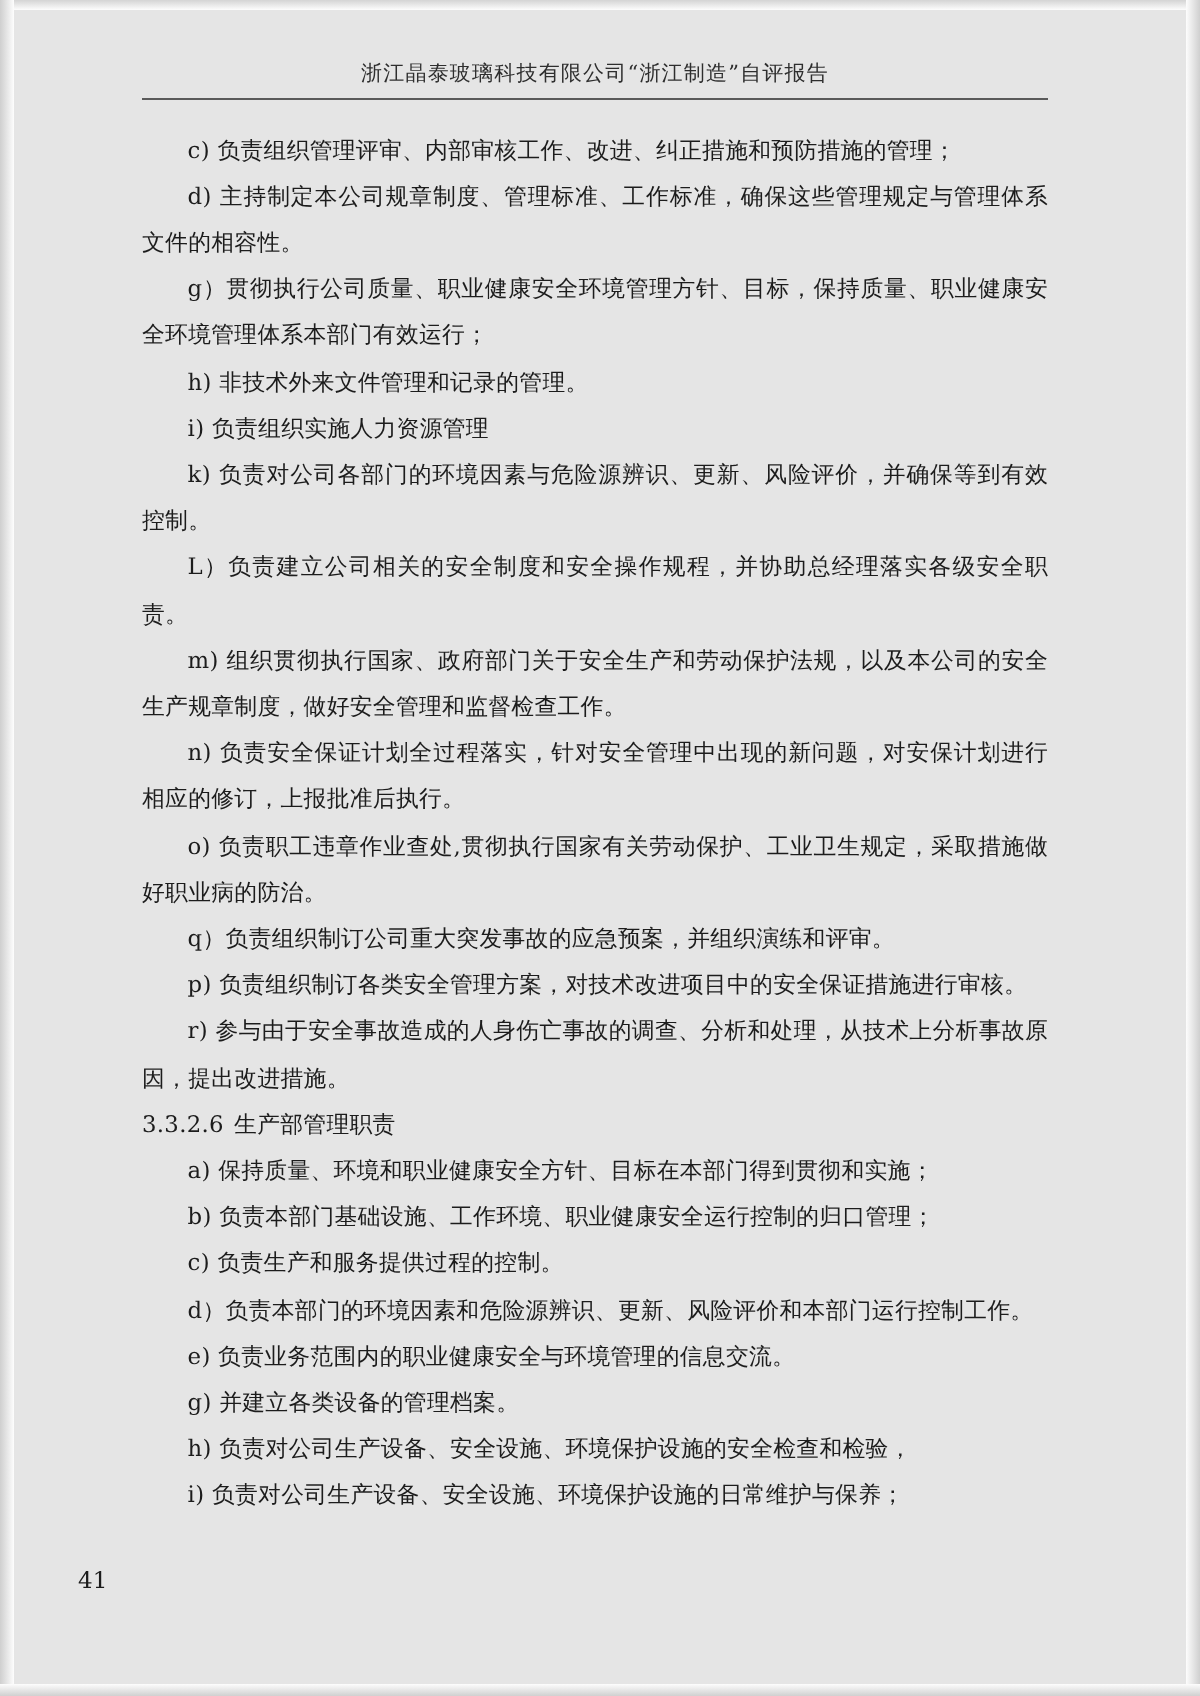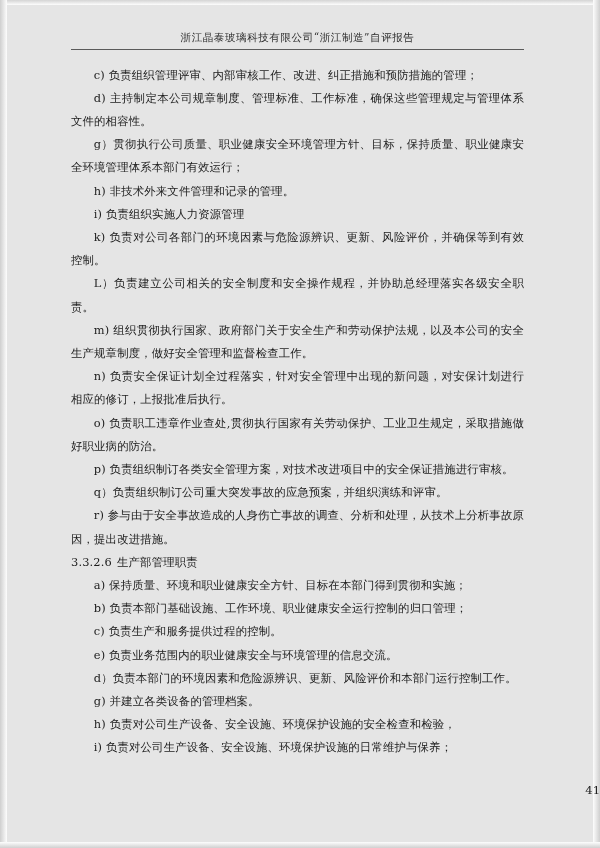--- a/index.html
+++ b/index.html
@@ -79,26 +79,27 @@
     text-indent: 0;
     letter-spacing: 0.15px;
   }
   .heading .num {
     margin-right: 0.45em;
   }
 
   
   .page-number {
     position: absolute;
-    left: 0;
+    left: 11px;
     right: 0;
     top: 783px;
-    text-align: right;
+    text-align: left;
     font-size: 11.5px;
     color: #1c1c1c;
+    padding-left: 28px;
   }
 </style>
 </head>
 <body>
 
 <div class="page">
 
   <div class="scan-edge-top"></div>
   <div class="scan-edge-left"></div>
   <div class="scan-edge-right"></div>
@@ -114,29 +115,29 @@
         <p class="para">c) 负责组织管理评审、内部审核工作、改进、纠正措施和预防措施的管理；</p>
         <p class="para">d) 主持制定本公司规章制度、管理标准、工作标准，确保这些管理规定与管理体系文件的相容性。</p>
         <p class="para">g）贯彻执行公司质量、职业健康安全环境管理方针、目标，保持质量、职业健康安全环境管理体系本部门有效运行；</p>
         <p class="para">h) 非技术外来文件管理和记录的管理。</p>
         <p class="para">i) 负责组织实施人力资源管理</p>
         <p class="para">k) 负责对公司各部门的环境因素与危险源辨识、更新、风险评价，并确保等到有效控制。</p>
         <p class="para">L）负责建立公司相关的安全制度和安全操作规程，并协助总经理落实各级安全职责。</p>
         <p class="para">m) 组织贯彻执行国家、政府部门关于安全生产和劳动保护法规，以及本公司的安全生产规章制度，做好安全管理和监督检查工作。</p>
         <p class="para">n) 负责安全保证计划全过程落实，针对安全管理中出现的新问题，对安保计划进行相应的修订，上报批准后执行。</p>
         <p class="para">o) 负责职工违章作业查处,贯彻执行国家有关劳动保护、工业卫生规定，采取措施做好职业病的防治。</p>
+        <p class="para">q）负责组织制订公司重大突发事故的应急预案，并组织演练和评审。</p>
         <p class="para">p) 负责组织制订各类安全管理方案，对技术改进项目中的安全保证措施进行审核。</p>
-        <p class="para">q）负责组织制订公司重大突发事故的应急预案，并组织演练和评审。</p>
         <p class="para">r) 参与由于安全事故造成的人身伤亡事故的调查、分析和处理，从技术上分析事故原因，提出改进措施。</p>
         <p class="heading"><span class="num">3.3.2.6</span><span>生产部管理职责</span></p>
         <p class="para">a) 保持质量、环境和职业健康安全方针、目标在本部门得到贯彻和实施；</p>
         <p class="para">b) 负责本部门基础设施、工作环境、职业健康安全运行控制的归口管理；</p>
         <p class="para">c) 负责生产和服务提供过程的控制。</p>
+        <p class="para">d）负责本部门的环境因素和危险源辨识、更新、风险评价和本部门运行控制工作。</p>
         <p class="para">e) 负责业务范围内的职业健康安全与环境管理的信息交流。</p>
-        <p class="para">d）负责本部门的环境因素和危险源辨识、更新、风险评价和本部门运行控制工作。</p>
         <p class="para">g) 并建立各类设备的管理档案。</p>
         <p class="para">h) 负责对公司生产设备、安全设施、环境保护设施的安全检查和检验，</p>
         <p class="para">i) 负责对公司生产设备、安全设施、环境保护设施的日常维护与保养；</p>
       </div>
 
   </div>
 
   <div class="page-number">41</div>
 
 </div>

